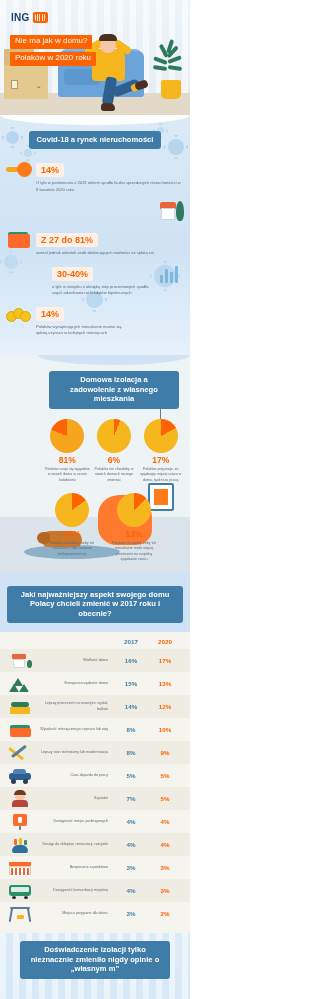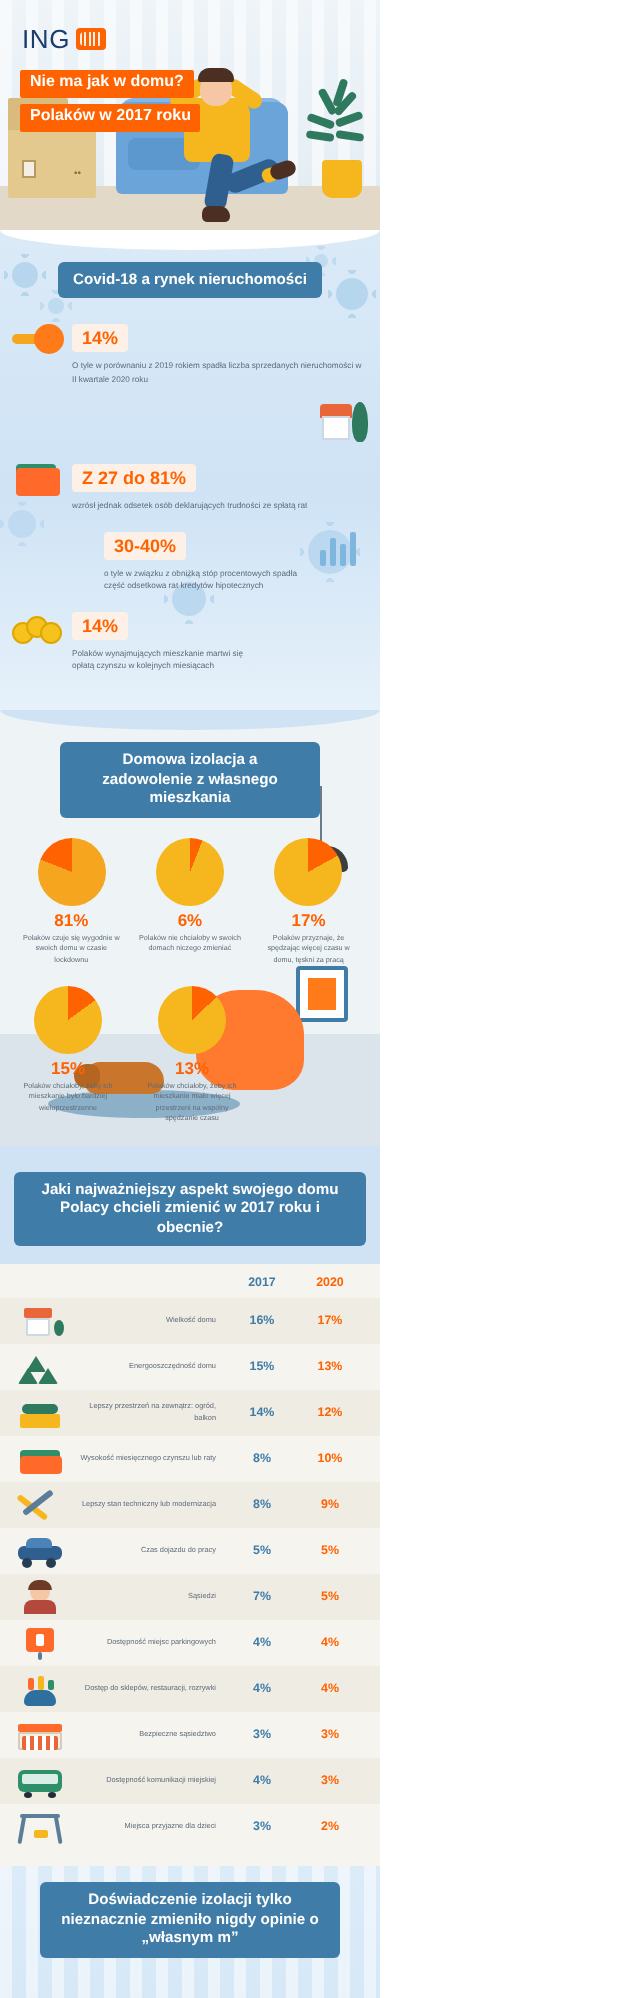--- a/index.html
+++ b/index.html
@@ -23,36 +23,36 @@
       rgba(255,255,255,.55) 0 6px, rgba(255,255,255,0) 6px 13px);
   }
   .hero-floor {
     position: absolute; left: 0; right: 0; bottom: 0; height: 22px;
     background: #e2d9c9;
   }
   .logo {
     position: absolute; left: 11px; top: 12px;
     display: flex; align-items: center; gap: 3px; z-index: 6;
   }
-  .logo-text { font-size: 13px; font-weight: normal; color: #1b3e6f; letter-spacing: .3px; }
+  .logo-text { font-size: 10px; font-weight: bold; color: #1b3e6f; letter-spacing: .3px; }
   .logo-lion {
     width: 15px; height: 11px; background: #ff6200; border-radius: 2px;
     position: relative;
   }
   .logo-lion::after {
     content:""; position:absolute; left:2px; top:2px; width:11px; height:7px;
     background: repeating-linear-gradient(90deg,#fff 0 1px, transparent 1px 2.2px);
     border-radius: 2px; opacity: .9;
   }
   .hero-title {
     position: absolute; left: 10px; top: 35px; z-index: 6;
     display: flex; flex-direction: column; gap: 3px; align-items: flex-start;
   }
   .hero-title span {
-    background: #ff6200; color: #fff; font-size: 8px; font-weight: bold;
+    background: #ff6200; color: #fff; font-size: 8px; font-weight: normal;
     padding: 2px 5px 3px; border-radius: 1px; line-height: 1.1;
     white-space: nowrap;
   }
 
   
   .couch {
     position: absolute; left: 58px; bottom: 18px; width: 86px; height: 46px;
     background: #6ba4d8; border-radius: 6px 6px 3px 3px;
   }
   .couch-back {
@@ -204,21 +204,21 @@
   .ico-coins i {
     position:absolute; width:11px; height:11px; background:#f5c21e;
     border-radius:50%; border:1px solid #e0a600;
   }
   .ico-chart i {
     position:absolute; bottom:2px; width:3px; background:#7fb6de; border-radius:1px;
   }
 
   
   .sec-pies {
-    position: relative; background: #eef3f6; padding-bottom: 10px;
+    position: relative; background: #eef3f6; padding-bottom: 10px; padding-left: 38px;
   }
   .sec-pies .room-floor {
     position:absolute; left:0; right:0; bottom:0; height: 56px; background:#dbe4ea;
   }
   .pies-row {
     display: flex; justify-content: space-around; padding: 0 6px; position: relative; z-index: 4;
   }
   .pie-cell { width: 52px; text-align: center; }
   .pie {
     width: 34px; height: 34px; border-radius: 50%; margin: 0 auto 2px;
@@ -309,21 +309,21 @@
     <div class="hero-stripes"></div>
     <div class="hero-floor"></div>
 
     <div class="logo">
       <span class="logo-text">ING</span>
       <span class="logo-lion"></span>
     </div>
 
     <div class="hero-title">
       <span>Nie ma jak w domu?</span>
-      <span>Polaków w 2017 roku</span>
+      <span>Polaków w 2020 roku</span>
     </div>
 
     <div class="box-b"></div>
     <div class="box-a"></div>
     <div class="box-tag"></div>
     <div class="box-mark">••</div>
 
     <div class="couch-back"></div>
     <div class="couch"></div>
     <div class="couch-cushion"></div>

